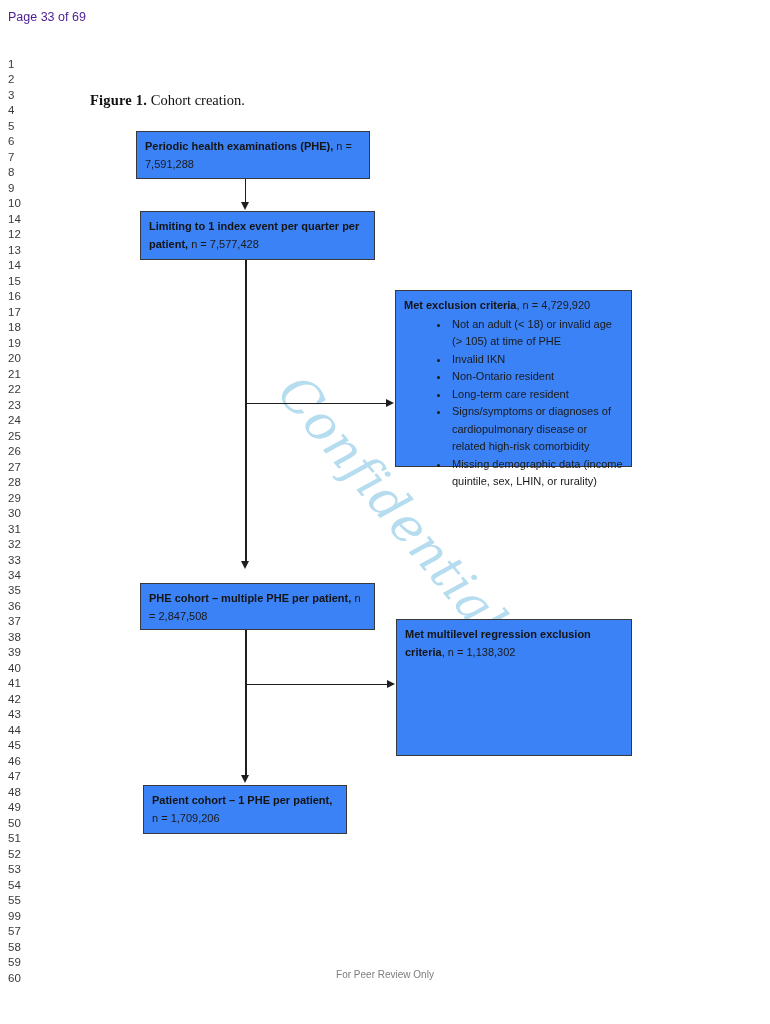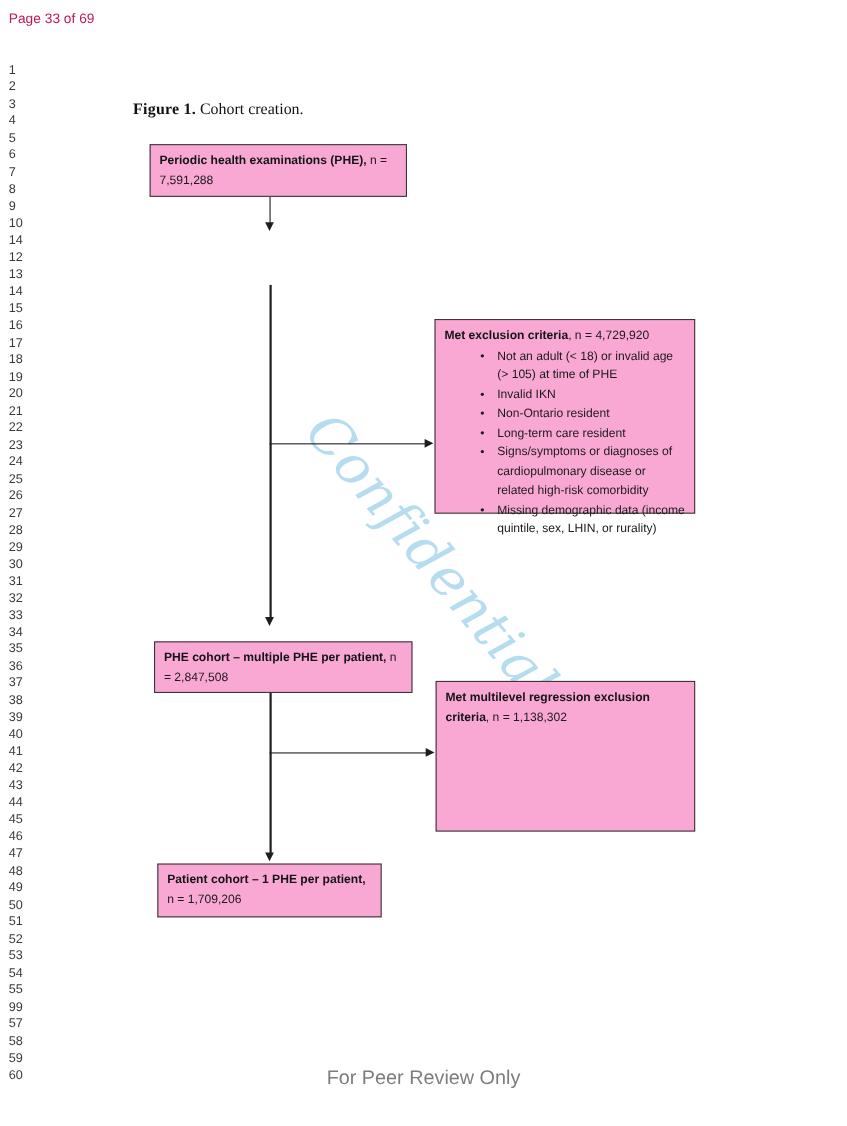--- a/index.html
+++ b/index.html
@@ -1,33 +1,33 @@
 <!DOCTYPE html>
 <html><head>
 <meta charset="utf-8">
 <style>
   html,body{margin:0;padding:0;background:#ffffff;}
   .page{
     position:relative;width:770px;height:1024px;background:#ffffff;overflow:hidden;
     font-family:"Liberation Sans",sans-serif;color:#1c1c1c;
   }
-  .page-header{position:absolute;left:8px;top:10px;font-size:12.5px;color:#be185d;}
+  .page-header{position:absolute;left:8px;top:10px;font-size:12.5px;color:#4c1d95;}
   .line-numbers{position:absolute;left:8px;top:57px;font-size:11.5px;line-height:15.48px;color:#3a3a3a;z-index:3;}
   .figure-caption{
     position:absolute;left:90px;top:92px;font-family:"Liberation Serif",serif;
-    font-size:14.5px;color:#111;z-index:3;margin-left:31px;
+    font-size:14.5px;color:#111;z-index:3;
   }
   .figure-caption b{letter-spacing:0.2px;}
   .watermark{
     position:absolute;left:205px;top:476px;width:370px;height:64px;text-align:center;
     transform:rotate(50deg);font-family:"DejaVu Serif",serif;font-style:italic;
     font-size:50px;color:#b5dcef;letter-spacing:1px;z-index:0;white-space:nowrap;
   }
   .fbox{
-    position:absolute;box-sizing:border-box;border:1.5px solid #383838;background:#f9a8d4;
+    position:absolute;box-sizing:border-box;border:1.5px solid #383838;background:#3b82f6;
     font-size:11px;line-height:18px;padding:5px 8px 4px;color:#1a1a1a;z-index:2;
   }
   .fbox b{color:#141414;}
   #box-phe{left:136px;top:131px;width:234px;height:48px;}
   #box-limit{left:140px;top:211px;width:235px;height:49px;}
   #box-exclusion{left:395px;top:290px;width:237px;height:177px;line-height:17.5px;padding:6px 8px;}
   #box-cohort{left:140px;top:571px;width:235px;height:47px;margin-top:12px;}
   #box-regression{left:396px;top:619px;width:236px;height:137px;line-height:17.5px;padding:6px 8px;}
   #box-patient{left:143px;top:785px;width:204px;height:49px;}
   ul.bullets{margin:1px 0 0;padding-left:46px;}
@@ -37,21 +37,21 @@
   .arrow-down{position:absolute;width:0;height:0;border-left:4.5px solid transparent;
     border-right:4.5px solid transparent;border-top:8px solid #1e1e1e;z-index:1;}
   .arrow-right{position:absolute;width:0;height:0;border-top:4.5px solid transparent;
     border-bottom:4.5px solid transparent;border-left:8px solid #1e1e1e;z-index:1;}
   #seg1{left:244.5px;top:178px;height:25px;}  #ah1{left:240.5px;top:202px;}
   #seg2{left:245px;top:259px;height:303px;}   #ah2{left:241px;top:561px;}
   #seg3{left:245px;top:402.5px;width:142px;}  #ah3{left:386px;top:398.5px;}
   #seg4{left:245px;top:617px;height:159px;}   #ah4{left:241px;top:775px;}
   #seg5{left:245px;top:683.5px;width:143px;}  #ah5{left:387px;top:679.5px;}
   .page-footer{position:absolute;left:0;top:969px;width:770px;text-align:center;
-    color:#7d7d7d;font-size:18px;z-index:3;}
+    color:#7d7d7d;font-size:10px;z-index:3;}
 </style>
 </head>
 <body>
 
 <div class="page">
 
   <div class="page-header">Page 33 of 69</div>
 
   <div class="line-numbers">
       <div>1</div>
@@ -126,20 +126,21 @@
   <div class="arrow-down" id="ah2"></div>
   <div class="hline" id="seg3"></div>
   <div class="arrow-right" id="ah3"></div>
   <div class="vline" id="seg4"></div>
   <div class="arrow-down" id="ah4"></div>
   <div class="hline" id="seg5"></div>
   <div class="arrow-right" id="ah5"></div>
 
   <div class="fbox" id="box-phe"><b>Periodic health examinations (PHE),</b> <span>n = 7,591,288</span></div>
 
+  <div class="fbox" id="box-limit"><b>Limiting to 1 index event per quarter per patient,</b> <span>n = 7,577,428</span></div>
 
   <div class="fbox" id="box-exclusion">
     <div><b>Met exclusion criteria</b><span>, n = 4,729,920</span></div>
     <ul class="bullets">
         <li>Not an adult (&lt; 18) or invalid age (&gt; 105) at time of PHE</li>
         <li>Invalid IKN</li>
         <li>Non-Ontario resident</li>
         <li>Long-term care resident</li>
         <li>Signs/symptoms or diagnoses of cardiopulmonary disease or related high-risk comorbidity</li>
         <li>Missing demographic data (income quintile, sex, LHIN, or rurality)</li>

